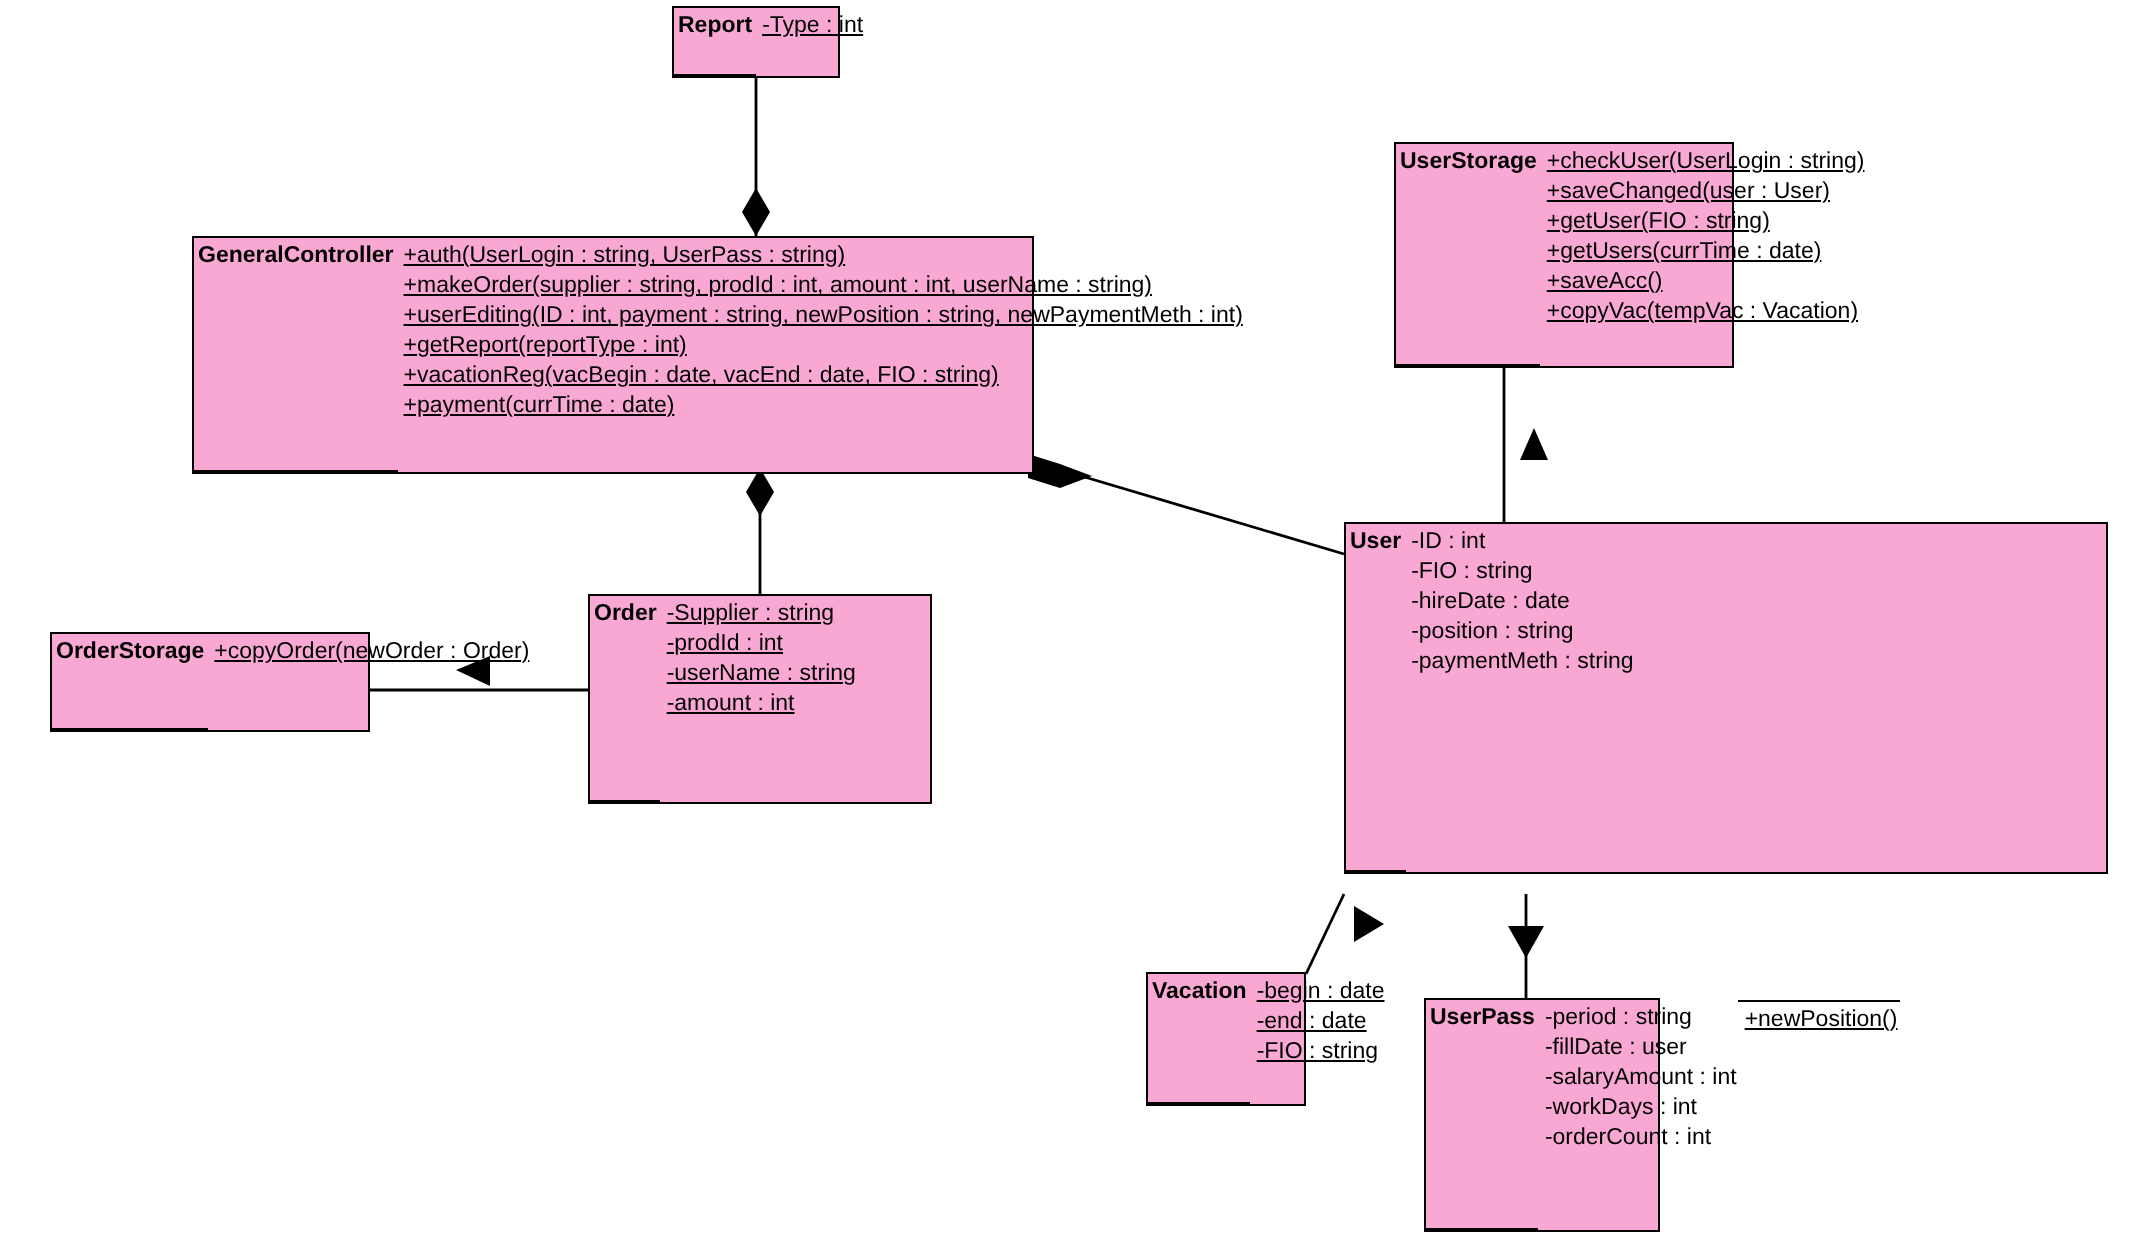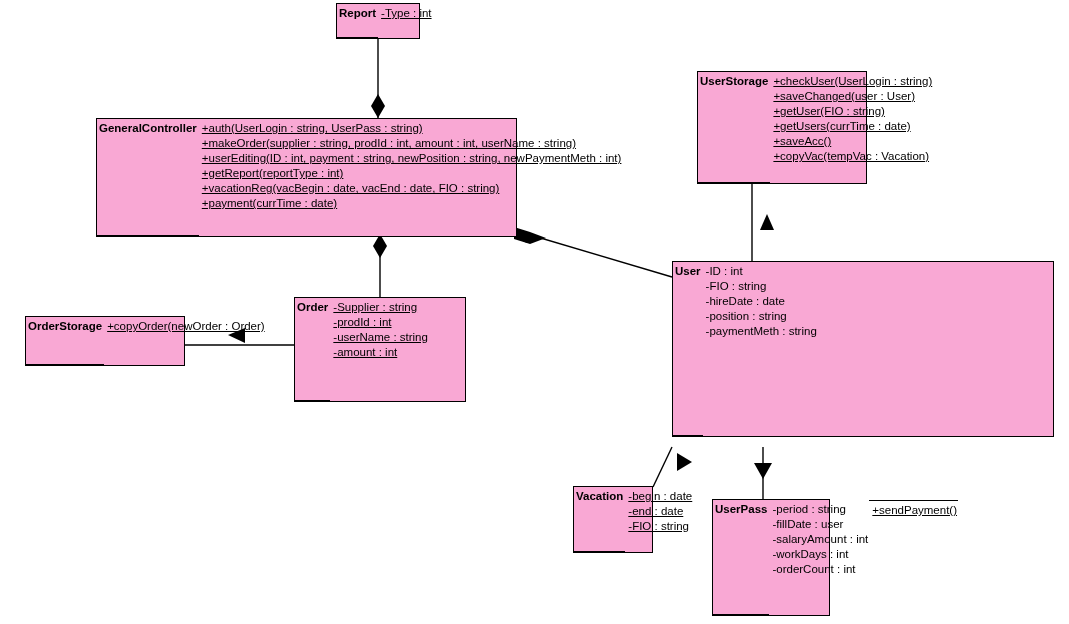--- a/index.html
+++ b/index.html
@@ -170,17 +170,17 @@
   <div class="uml-class" style="left:712px;top:499px;width:118px;height:117px;">
     <div class="uml-title">UserPass</div>
     <div class="uml-compartment">
       <div class="uml-row">-period : string</div>
       <div class="uml-row">-fillDate : user</div>
       <div class="uml-row">-salaryAmount : int</div>
       <div class="uml-row">-workDays : int</div>
       <div class="uml-row">-orderCount : int</div>
     </div>
     <div class="uml-compartment grow">
-      <div class="uml-row">+sendPayment()</div>
+      <div class="uml-row">+newPosition()</div>
     </div>
   </div>
 
 </div>
 
 </body></html>

